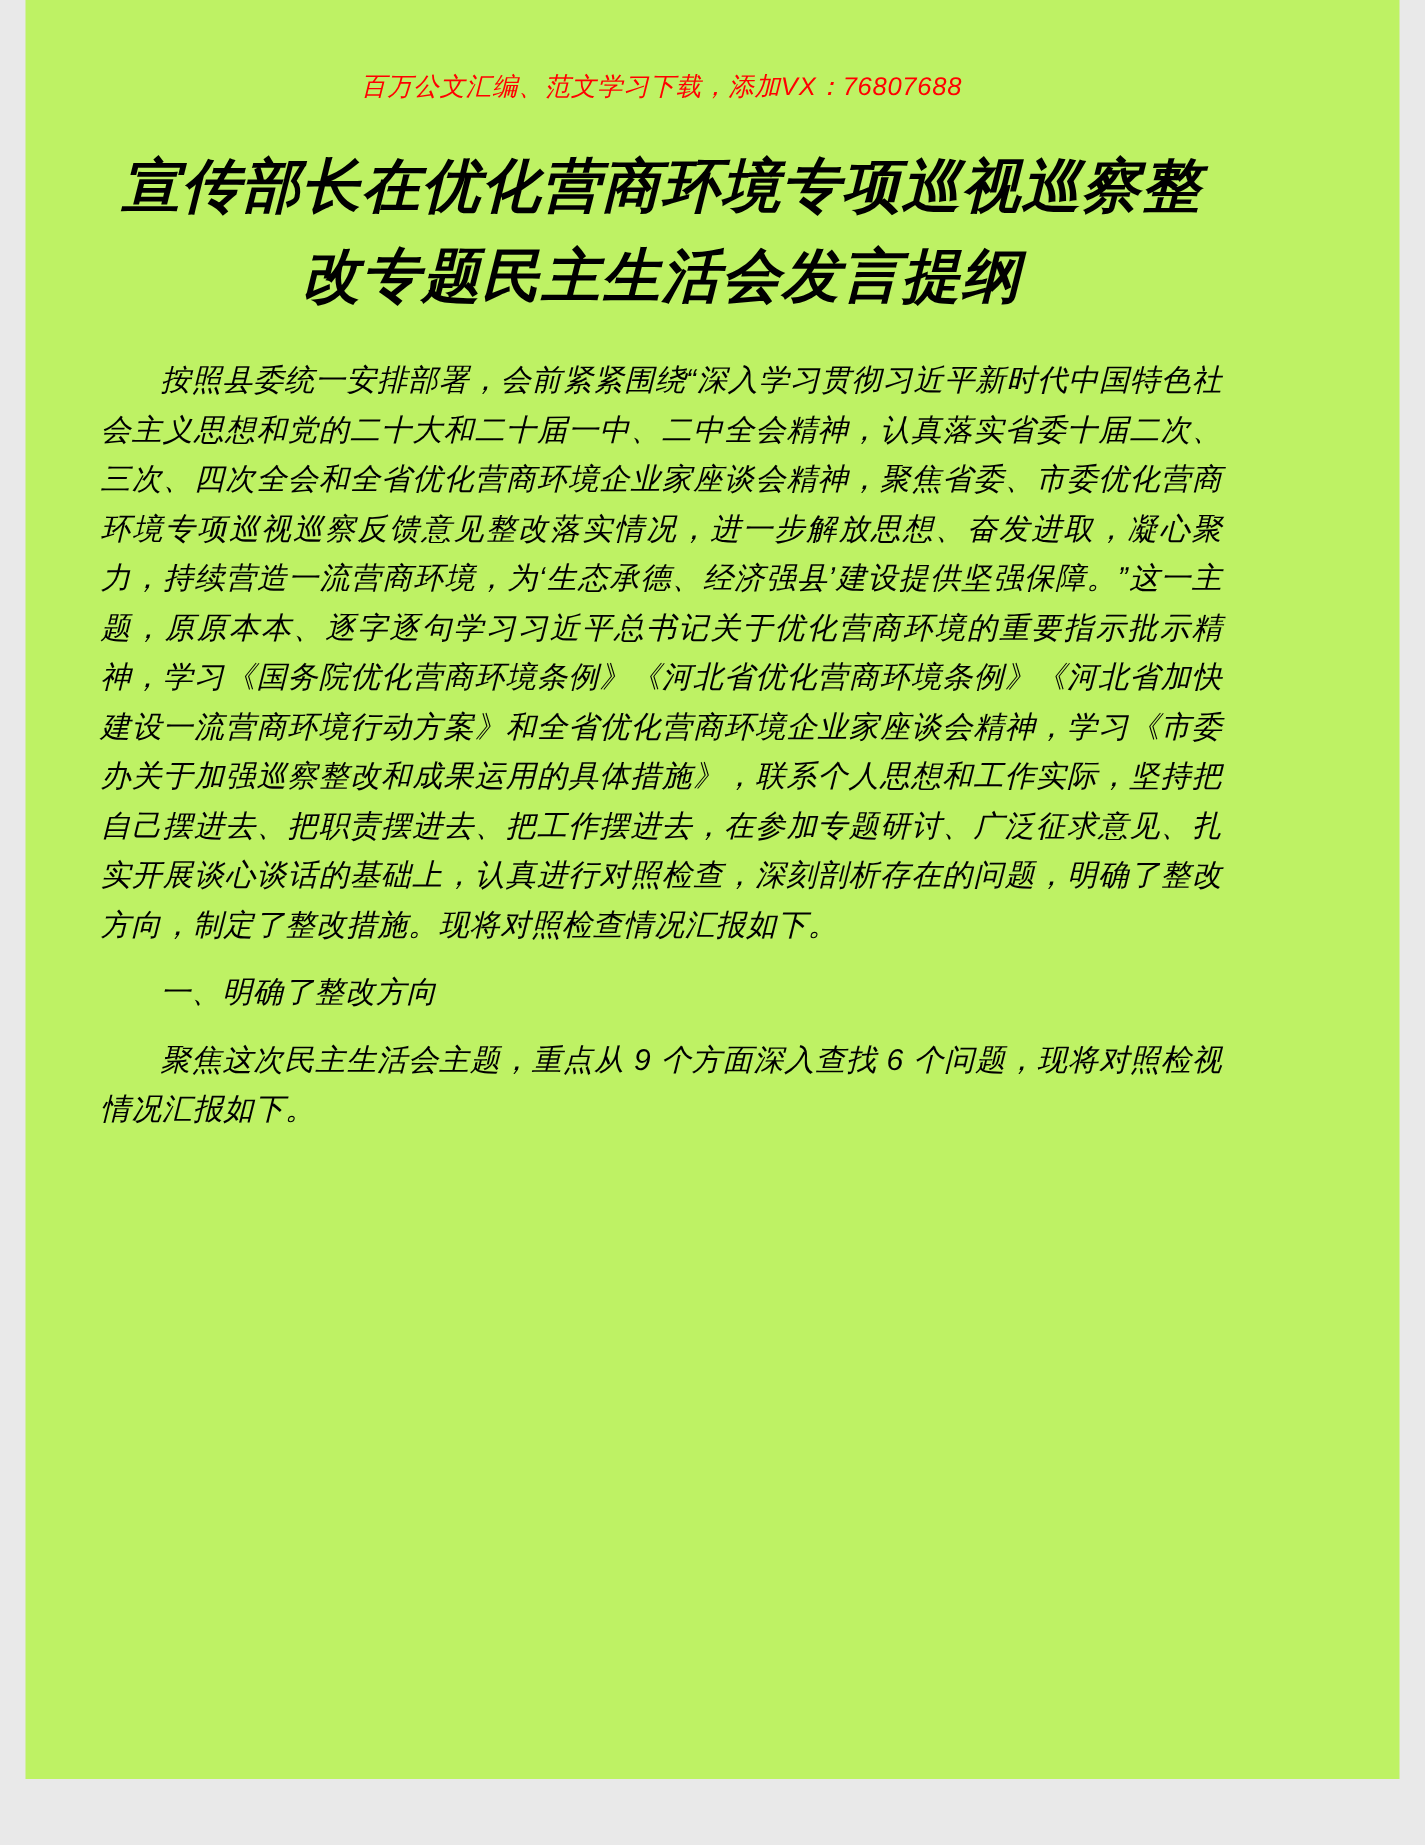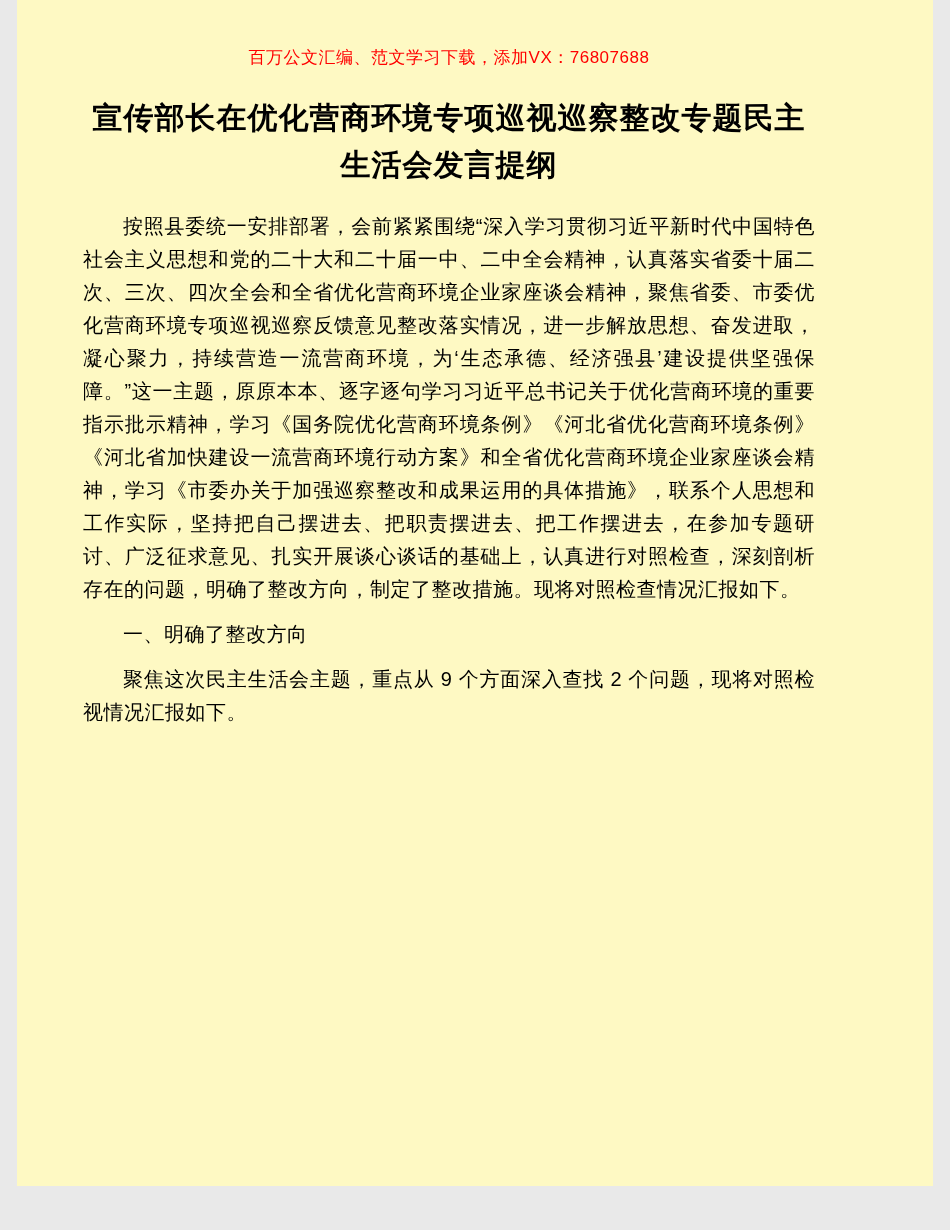--- a/index.html
+++ b/index.html
@@ -10,34 +10,35 @@
     background: #e9e9e9;
     font-family: "Liberation Sans", "DejaVu Sans", sans-serif;
     overflow: hidden;
   }
   .page {
     position: absolute;
     left: 17px;
     top: 0;
     width: 916px;
     height: 1186px;
-    background: #fef9c3;
+    background: #bef264;
     box-sizing: border-box;
-    padding: 46px 118px 0 66px;
+    padding: 46px 118px 0 50px;
+    font-style: italic;
   }
   .notice {
     color: #ff0000;
     font-size: 17px;
     text-align: center;
     letter-spacing: 0.5px;
     margin: 0 0 26px 0;
     font-weight: 400;
   }
   .title {
-    font-size: 30px;
+    font-size: 39px;
     font-weight: 700;
     color: #000000;
     text-align: center;
     line-height: 1.55;
     margin: 0 0 22px 0;
     letter-spacing: 1px;
   }
   .para {
     font-size: 20px;
     color: #000000;
@@ -58,14 +59,14 @@
 
 <div class="page">
   <p class="notice">百万公文汇编、范文学习下载，添加VX：76807688</p>
 
   <h1 class="title">宣传部长在优化营商环境专项巡视巡察整改专题民主生活会发言提纲</h1>
 
   <p class="para">按照县委统一安排部署，会前紧紧围绕“深入学习贯彻习近平新时代中国特色社会主义思想和党的二十大和二十届一中、二中全会精神，认真落实省委十届二次、三次、四次全会和全省优化营商环境企业家座谈会精神，聚焦省委、市委优化营商环境专项巡视巡察反馈意见整改落实情况，进一步解放思想、奋发进取，凝心聚力，持续营造一流营商环境，为‘生态承德、经济强县’建设提供坚强保障。”这一主题，原原本本、逐字逐句学习习近平总书记关于优化营商环境的重要指示批示精神，学习《国务院优化营商环境条例》《河北省优化营商环境条例》《河北省加快建设一流营商环境行动方案》和全省优化营商环境企业家座谈会精神，学习《市委办关于加强巡察整改和成果运用的具体措施》，联系个人思想和工作实际，坚持把自己摆进去、把职责摆进去、把工作摆进去，在参加专题研讨、广泛征求意见、扎实开展谈心谈话的基础上，认真进行对照检查，深刻剖析存在的问题，明确了整改方向，制定了整改措施。现将对照检查情况汇报如下。</p>
 
   <p class="para section-heading">一、明确了整改方向</p>
 
-  <p class="para">聚焦这次民主生活会主题，重点从 9 个方面深入查找 2 个问题，现将对照检视情况汇报如下。</p>
+  <p class="para">聚焦这次民主生活会主题，重点从 9 个方面深入查找 6 个问题，现将对照检视情况汇报如下。</p>
 </div>
 
 </body></html>

